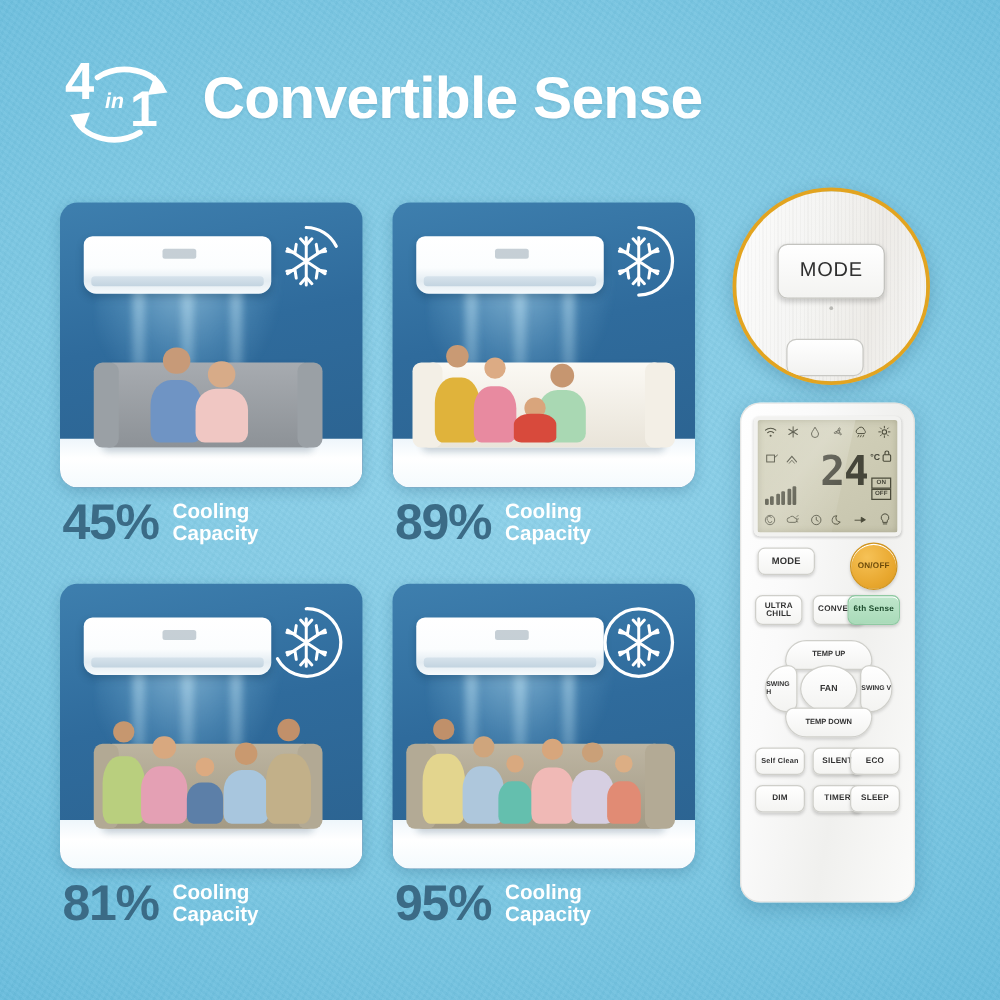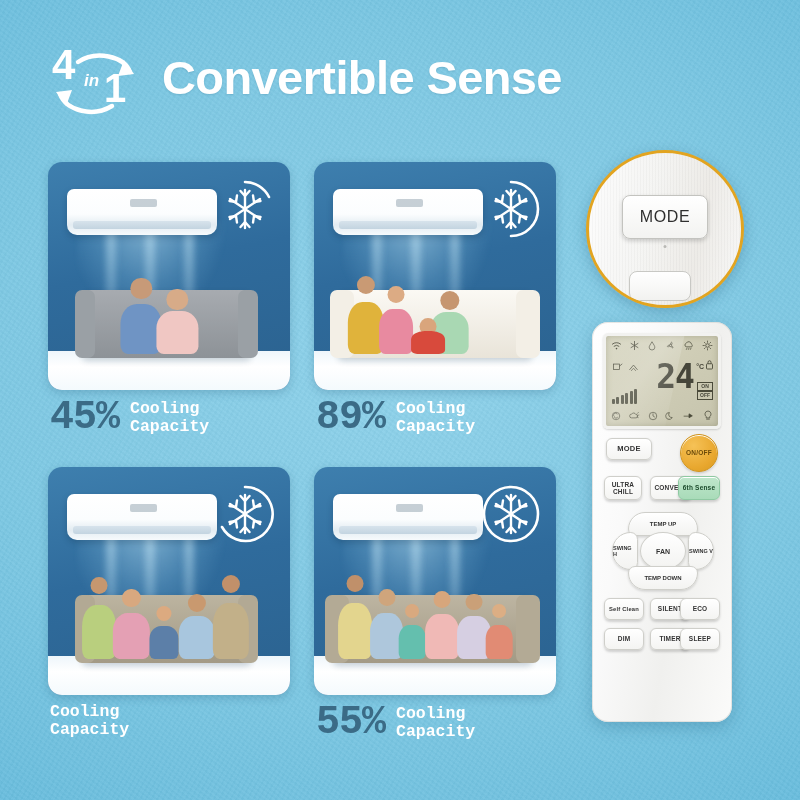--- a/index.html
+++ b/index.html
@@ -73,21 +73,20 @@
     letter-spacing: -0.6px;
     white-space: nowrap;
     text-shadow: 0 1px 2px rgba(30,90,120,.18);
   }
 
   
   .grid {
     position: absolute; left: 48px; top: 162px;
     width: 520px; height: 600px;
     z-index: 5;
-    font-family: Liberation Mono, monospace;
   }
   .cell { position: absolute; width: 242px; }
   .cell.c0 { left: 0;   top: 0; }
   .cell.c1 { left: 266px; top: 0; }
   .cell.c2 { left: 0;   top: 305px; }
   .cell.c3 { left: 266px; top: 305px; }
 
   .photo {
     position: relative;
     width: 242px; height: 228px;
@@ -490,20 +489,21 @@
           <g stroke="#ffffff" stroke-width="2.4" stroke-linecap="round" fill="none">
             <path d="M31 12 L31 50 M16 21 L46 41 M46 21 L16 41"></path>
             <path d="M31 18 l-4.5 -5 M31 18 l4.5 -5 M31 44 l-4.5 5 M31 44 l4.5 5"></path>
             <path d="M22 24 l-6.5 -1 M22 24 l1 -6.5 M40 38 l6.5 1 M40 38 l-1 6.5"></path>
             <path d="M40 24 l6.5 -1 M40 24 l-1 -6.5 M22 38 l-6.5 1 M22 38 l1 6.5"></path>
           </g>
           <path d="M31 4 A27 27 0 1 1 8 44" stroke="#ffffff" stroke-width="2.6" fill="none" stroke-linecap="round"></path>
         </svg>
       </div>
       <div class="caption">
+        <div class="pct">81%</div>
         <div class="cc">
           <div>Cooling</div>
           <div>Capacity</div>
         </div>
       </div>
     </div>
 
     <div class="cell c3">
       <div class="photo">
         <div class="plume"></div>
@@ -548,21 +548,21 @@
           <g stroke="#ffffff" stroke-width="2.4" stroke-linecap="round" fill="none">
             <path d="M31 12 L31 50 M16 21 L46 41 M46 21 L16 41"></path>
             <path d="M31 18 l-4.5 -5 M31 18 l4.5 -5 M31 44 l-4.5 5 M31 44 l4.5 5"></path>
             <path d="M22 24 l-6.5 -1 M22 24 l1 -6.5 M40 38 l6.5 1 M40 38 l-1 6.5"></path>
             <path d="M40 24 l6.5 -1 M40 24 l-1 -6.5 M22 38 l-6.5 1 M22 38 l1 6.5"></path>
           </g>
           <circle cx="31" cy="31" r="27" stroke="#ffffff" stroke-width="2.6" fill="none"></circle>
         </svg>
       </div>
       <div class="caption">
-        <div class="pct">55%</div>
+        <div class="pct">95%</div>
         <div class="cc">
           <div>Cooling</div>
           <div>Capacity</div>
         </div>
       </div>
     </div>
   </div>
 
   <div class="callout">
     <div class="brush"></div>

